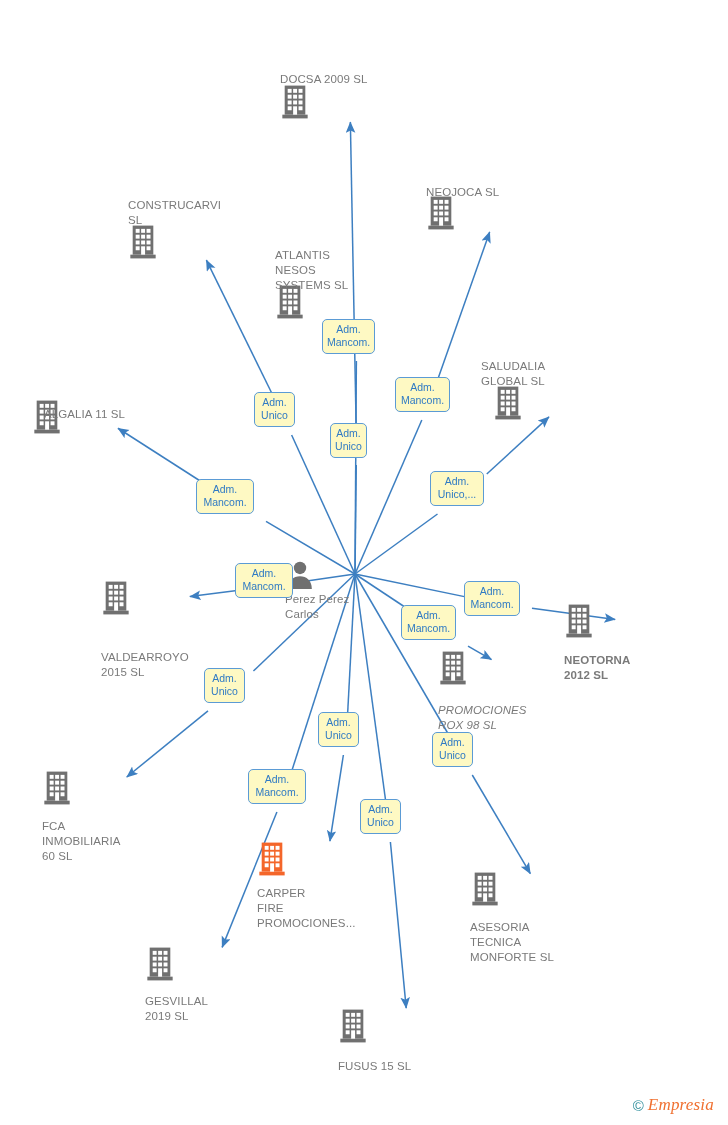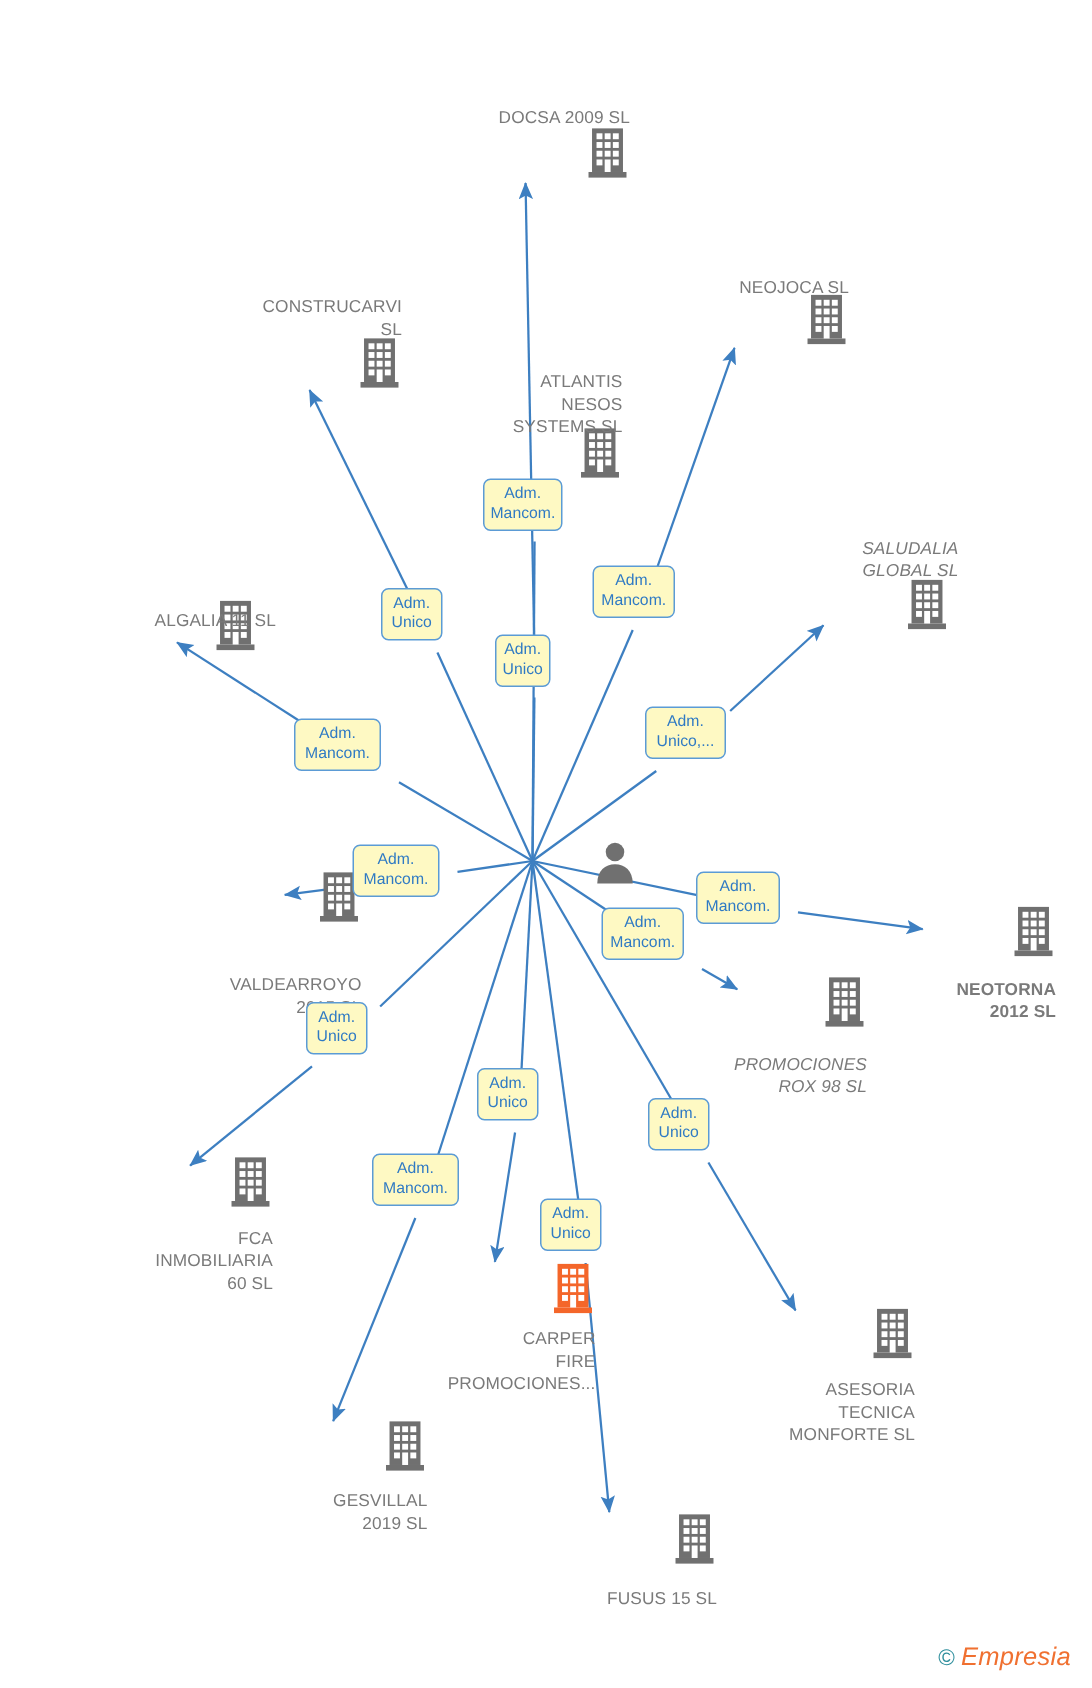--- a/index.html
+++ b/index.html
@@ -21,21 +21,21 @@
     position: absolute;
     left: 0;
     top: 0;
     width: 728px;
     height: 1125px;
   }
   .node {
     position: absolute;
     width: 140px;
     margin-left: -70px;
-    text-align: right;
+    text-align: left;
     pointer-events: auto;
   }
   .node-icon {
     display: block;
     margin: 0 auto;
     line-height: 0;
   }
   .node-label {
     display: block;
     margin-top: 2px;
@@ -69,21 +69,21 @@
     gap: 4px;
     font-size: 16px;
     user-select: none;
   }
   #watermark .wm-c {
     color: #2f8f9d;
     font-size: 15px;
   }
   #watermark .wm-text {
     color: #f07030;
-    font-family: Liberation Sans, sans-serif;
+    font-family: Liberation Serif, serif;
     font-style: italic;
     font-size: 17px;
     letter-spacing: 0.2px;
   }
 </style>
 </head>
 <body>
 
 <div id="graph-canvas">
 
@@ -124,20 +124,22 @@
         <line x1="472.27777777777777" y1="775" x2="530.3586688525969" y2="873.6279282402588" marker-end="url(#arrowblue)"></line>
       </g>
   </svg>
 
   <div id="node-layer">
       <div class="node node-person" style="left: 355px; top: 560px;">
         <span class="node-icon"><svg width="30" height="30" viewBox="0 0 32 32" xmlns="http://www.w3.org/2000/svg">
             <circle cx="16" cy="8.5" r="6.6" fill="#707070"></circle>
             <path d="M3.4 31 C3.4 21.6 9.0 17.2 16 17.2 C23 17.2 28.6 21.6 28.6 31 Z" fill="#707070"></path>
           </svg></span>
+        <span class="node-label">Perez Perez
+Carlos</span>
       </div>
       <div class="node" style="left: 350px; top: 84px;">
         <span class="node-icon"><svg width="30" height="36" viewBox="0 0 32 38" xmlns="http://www.w3.org/2000/svg">
             <rect x="5" y="1.5" width="22" height="31" fill="#707070"></rect>
             <rect x="2.5" y="32.5" width="27" height="4" fill="#707070"></rect>
             <rect x="8.2" y="5" width="4.2" height="4.2" fill="#ffffff"></rect>
             <rect x="14.0" y="5" width="4.2" height="4.2" fill="#ffffff"></rect>
             <rect x="19.8" y="5" width="4.2" height="4.2" fill="#ffffff"></rect>
             <rect x="8.2" y="11.2" width="4.2" height="4.2" fill="#ffffff"></rect>
             <rect x="14.0" y="11.2" width="4.2" height="4.2" fill="#ffffff"></rect>
@@ -230,21 +232,21 @@
             <rect x="14.0" y="11.2" width="4.2" height="4.2" fill="#ffffff"></rect>
             <rect x="19.8" y="11.2" width="4.2" height="4.2" fill="#ffffff"></rect>
             <rect x="8.2" y="17.4" width="4.2" height="4.2" fill="#ffffff"></rect>
             <rect x="14.0" y="17.4" width="4.2" height="4.2" fill="#ffffff"></rect>
             <rect x="19.8" y="17.4" width="4.2" height="4.2" fill="#ffffff"></rect>
             <rect x="8.2" y="23.6" width="4.2" height="4.2" fill="#ffffff"></rect>
             <rect x="19.8" y="23.6" width="4.2" height="4.2" fill="#ffffff"></rect>
             <rect x="14.0" y="23.6" width="4.2" height="8.9" fill="#ffffff"></rect>
           </svg></span>
       </div>
-      <div class="node" style="left: 569px; top: 357px; font-style: italic;">
+      <div class="node" style="left: 551px; top: 357px;">
         <span class="node-label">SALUDALIA
 GLOBAL  SL</span>
       </div>
       <div class="node" style="left: 102px; top: 399px;">
         <span class="node-icon"><svg width="30" height="36" viewBox="0 0 32 38" xmlns="http://www.w3.org/2000/svg">
             <rect x="5" y="1.5" width="22" height="31" fill="#707070"></rect>
             <rect x="2.5" y="32.5" width="27" height="4" fill="#707070"></rect>
             <rect x="8.2" y="5" width="4.2" height="4.2" fill="#ffffff"></rect>
             <rect x="14.0" y="5" width="4.2" height="4.2" fill="#ffffff"></rect>
             <rect x="19.8" y="5" width="4.2" height="4.2" fill="#ffffff"></rect>

